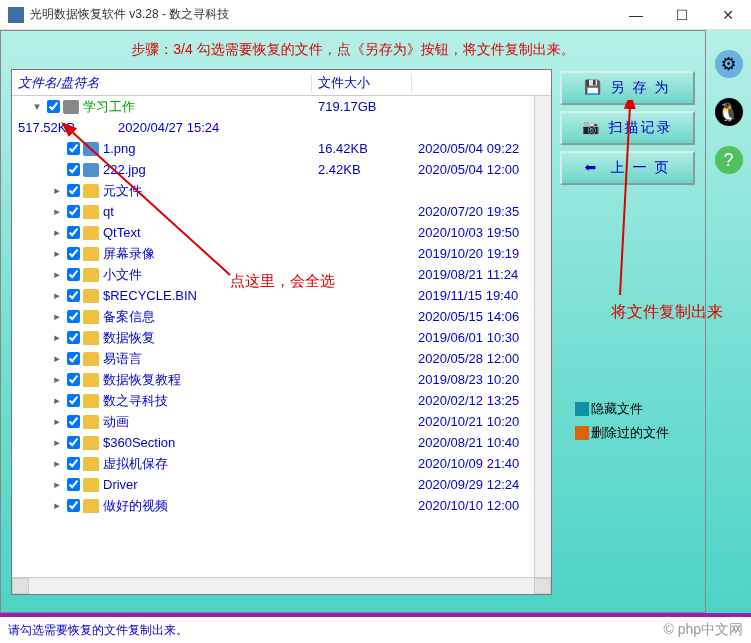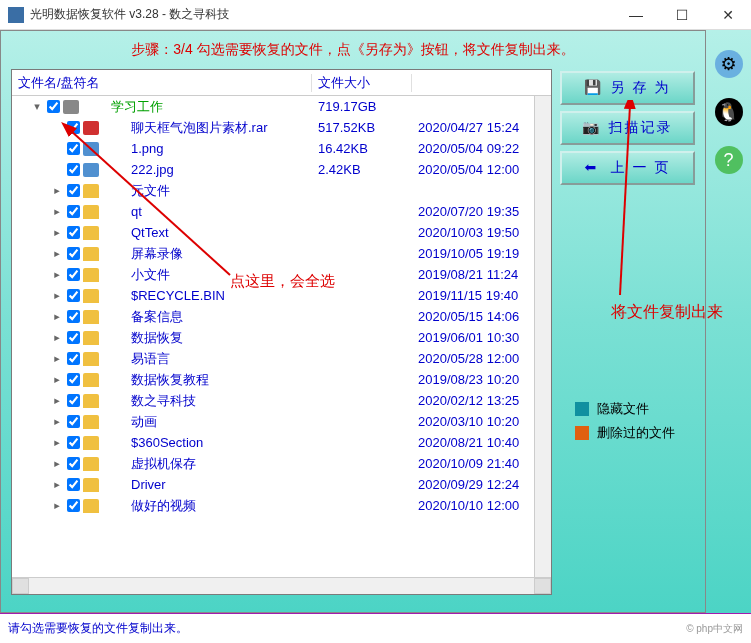--- a/index.html
+++ b/index.html
@@ -12,54 +12,54 @@
 
 .workarea { position: absolute; top: 30px; left: 0; right: 45px; bottom: 30px; background: linear-gradient(180deg, #b5f0e8 0%, #7ae0d4 50%, #4cd4c5 100%); border: 1px solid #888; }
 .sidepanel { position: absolute; top: 30px; right: 0; width: 45px; bottom: 30px; background: linear-gradient(180deg, #b5f0e8 0%, #7ae0d4 50%, #4cd4c5 100%); display: flex; flex-direction: column; align-items: center; padding-top: 20px; gap: 20px; }
 .sidepanel .sicon { width: 28px; height: 28px; border-radius: 50%; display: flex; align-items: center; justify-content: center; font-size: 18px; }
 
 .instruction { text-align: center; color: #d00; font-size: 14px; padding: 10px 0; font-weight: 400; }
 
 .main-split { display: flex; padding: 0 10px; gap: 8px; height: calc(100% - 55px); }
 .tree-pane { flex: 1; background: #fff; border: 1px solid #7a7a7a; display: flex; flex-direction: column; overflow: hidden; }
 .tree-header { display: flex; background: #fff; border-bottom: 1px solid #ccc; font-size: 13px; color: #0000cc; height: 26px; align-items: center; }
-.tree-header .c1 { width: 300px; padding-left: 6px; border-right: 1px solid #e0e0e0; }
+.tree-header .c1 { width: 300px; padding-left: 6px; border-right: 1px solid #e0e0e0; font-style: italic; }
 .tree-header .c2 { width: 100px; padding-left: 6px; border-right: 1px solid #e0e0e0; }
 .tree-header .c3 { flex: 1; padding-left: 6px; }
 .tree-body { flex: 1; overflow: hidden; font-size: 13px; position: relative; }
 .tree-row { display: flex; height: 21px; align-items: center; }
 .tree-row .c1 { width: 300px; display: flex; align-items: center; overflow: hidden; white-space: nowrap; }
 .tree-row .c2 { width: 100px; padding-left: 6px; color: #0000cc; }
 .tree-row .c3 { flex: 1; padding-left: 6px; color: #0000cc; white-space: nowrap; }
 .expander { width: 14px; text-align: center; color: #666; font-size: 11px; }
 .chk { width: 13px; height: 13px; margin: 0 3px; }
 .ficon { width: 16px; height: 14px; margin-right: 4px; background: #f0c040; border-radius: 2px 2px 0 0; position: relative; }
 .ficon.disk { background: #888; border-radius: 2px; }
 .ficon.rar { background: #d03030; border-radius: 2px; }
 .ficon.file { background: #5090d0; border-radius: 2px; }
-.fname { color: #0000cc; margin-left: 28px; }
+.fname { color: #0000cc; }
 .fname.green { color: #00a000; }
 .scroll-v { width: 17px; background: #f0f0f0; border-left: 1px solid #ccc; }
 .scroll-h { height: 17px; background: #f0f0f0; border-top: 1px solid #ccc; display: flex; }
 .scroll-h .arrow { width: 17px; background: #e0e0e0; border: 1px solid #ccc; }
 
 .right-pane { width: 135px; display: flex; flex-direction: column; gap: 6px; padding-top: 2px; }
 .btn3d { height: 34px; background: linear-gradient(180deg, #b0ece3, #6cd6c8); border: 2px outset #d0f0ec; display: flex; align-items: center; justify-content: center; gap: 6px; font-size: 14px; color: #0000cc; cursor: pointer; letter-spacing: 2px; }
 .btn3d .bicon { width: 20px; height: 18px; }
 
 .annotation1 { color: #d00; font-size: 15px; position: absolute; top: 272px; left: 230px; pointer-events: none; }
 .annotation2 { color: #d00; font-size: 16px; position: absolute; top: 300px; left: 575px; pointer-events: none; line-height: 1.5; margin-left: 36px; }
 .arrow-svg { position: absolute; pointer-events: none; }
 
 .legend { position: absolute; top: 400px; left: 575px; font-size: 13px; }
-.legend-item { display: flex; align-items: center; gap: 8px; margin-bottom: 6px; }
+.legend-item { display: flex; align-items: center; gap: 2px; margin-bottom: 6px; }
 .legend-sw { width: 14px; height: 14px; }
 
-.statusbar { position: absolute; left: 0; right: 0; bottom: 0; height: 30px; background: #fff; border-top: 1px solid #a21caf; display: flex; align-items: center; padding: 0 8px; font-size: 12px; color: #0000cc; }
-.statusbar .brand { margin-left: auto; color: #999; font-size: 10px; }
+.statusbar { position: absolute; left: 0; right: 0; bottom: 0; height: 30px; background: #fff; border-top: 4px solid #a21caf; display: flex; align-items: center; padding: 0 8px; font-size: 12px; color: #0000cc; }
+.statusbar .brand { margin-left: auto; color: #999; font-size: 14px; }
 
 .tree-wrap { display: flex; flex: 1; overflow: hidden; }
 .tree-scroll { flex: 1; overflow: hidden; }
 
 .indent-1 { padding-left: 18px; }
 .indent-2 { padding-left: 38px; }
 </style>
 </head>
 <body>
 
@@ -88,26 +88,20 @@
                 <div class="c1 indent-1">
                   <span class="expander">▾</span>
                   <input type="checkbox" class="chk" checked="" style="">
                   <span class="ficon disk"></span>
                   <span class="fname green">学习工作</span>
                 </div>
                 <div class="c2">719.17GB</div>
                 <div class="c3"></div>
               </div>
               <div class="tree-row">
-                <div class="c1 indent-2">
-                  <span class="expander"></span>
-                  <input type="checkbox" class="chk" checked="" style="">
-                  <span class="ficon rar"></span>
-                  <span class="fname ">聊天框气泡图片素材.rar</span>
-                </div>
                 <div class="c2">517.52KB</div>
                 <div class="c3">2020/04/27 15:24</div>
               </div>
               <div class="tree-row">
                 <div class="c1 indent-2">
                   <span class="expander"></span>
                   <input type="checkbox" class="chk" checked="" style="">
                   <span class="ficon file"></span>
                   <span class="fname ">1.png</span>
                 </div>
@@ -155,21 +149,21 @@
                 <div class="c3">2020/10/03 19:50</div>
               </div>
               <div class="tree-row">
                 <div class="c1 indent-2">
                   <span class="expander">▸</span>
                   <input type="checkbox" class="chk" checked="" style="">
                   <span class="ficon "></span>
                   <span class="fname ">屏幕录像</span>
                 </div>
                 <div class="c2"></div>
-                <div class="c3">2019/10/05 19:19</div>
+                <div class="c3">2019/10/20 19:19</div>
               </div>
               <div class="tree-row">
                 <div class="c1 indent-2">
                   <span class="expander">▸</span>
                   <input type="checkbox" class="chk" checked="" style="">
                   <span class="ficon "></span>
                   <span class="fname ">小文件</span>
                 </div>
                 <div class="c2"></div>
                 <div class="c3">2019/08/21 11:24</div>
@@ -235,21 +229,21 @@
                 <div class="c3">2020/02/12 13:25</div>
               </div>
               <div class="tree-row">
                 <div class="c1 indent-2">
                   <span class="expander">▸</span>
                   <input type="checkbox" class="chk" checked="" style="">
                   <span class="ficon "></span>
                   <span class="fname ">动画</span>
                 </div>
                 <div class="c2"></div>
-                <div class="c3">2020/03/10 10:20</div>
+                <div class="c3">2020/10/21 10:20</div>
               </div>
               <div class="tree-row">
                 <div class="c1 indent-2">
                   <span class="expander">▸</span>
                   <input type="checkbox" class="chk" checked="" style="">
                   <span class="ficon "></span>
                   <span class="fname ">$360Section</span>
                 </div>
                 <div class="c2"></div>
                 <div class="c3">2020/08/21 10:40</div>

